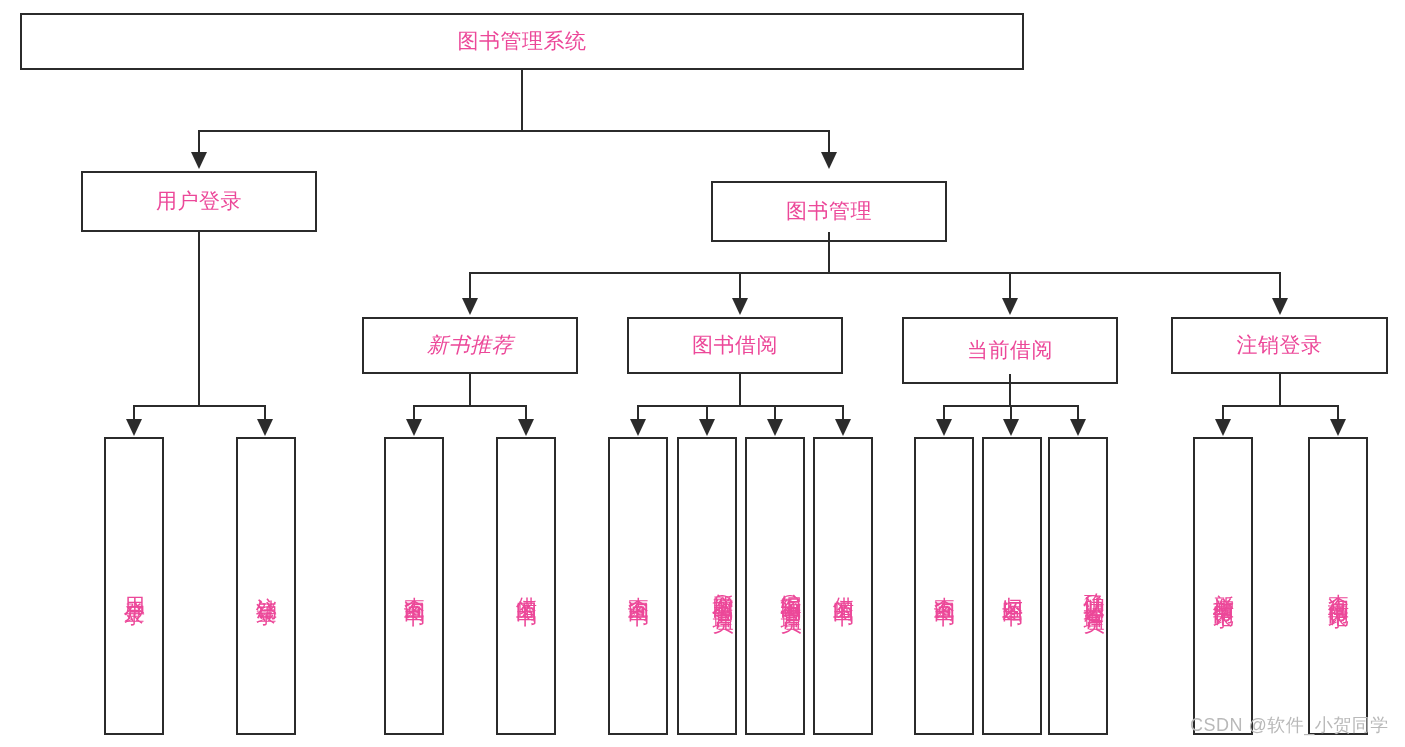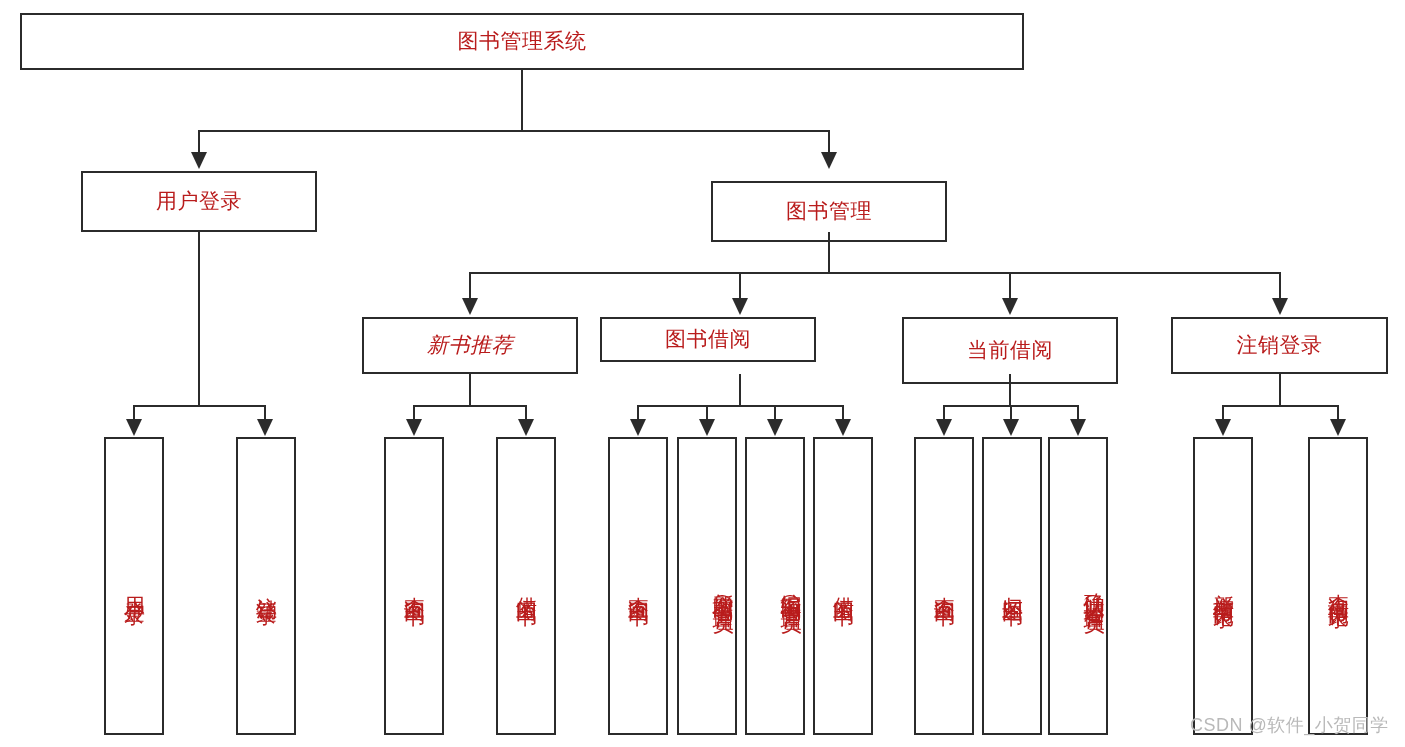--- a/index.html
+++ b/index.html
@@ -20,21 +20,21 @@
 
   
   .node {
     position: absolute;
     box-sizing: border-box;
     border: 2px solid #2b2b2b;
     background: #ffffff;
     display: flex;
     align-items: center;
     justify-content: center;
-    color: #b91c1c;
+    color: #ec4899;
     text-align: center;
     line-height: 1.18;
   }
   .node.horiz {
     font-size: 21px;
     letter-spacing: 0.5px;
   }
   .node.vert {
     writing-mode: vertical-rl;
     text-orientation: upright;
@@ -120,21 +120,21 @@
   <div class="vline" style="left:739px; top:272px; width:2px; height:27px;"></div>
   <div class="arrow" style="left:732px; top:298px;"></div>
   <div class="vline" style="left:1009px; top:272px; width:2px; height:27px;"></div>
   <div class="arrow" style="left:1002px; top:298px;"></div>
   <div class="vline" style="left:1279px; top:272px; width:2px; height:27px;"></div>
   <div class="arrow" style="left:1272px; top:298px;"></div>
 
   <div class="node horiz" style="left:362px; top:317px; width:216px; height:57px;font-style:italic;">
     <span>新书推荐</span>
   </div>
-  <div class="node horiz" style="left:600px; top:317px; width:216px; height:45px;">
+  <div class="node horiz" style="left:627px; top:317px; width:216px; height:57px;">
     <span>图书借阅</span>
   </div>
   <div class="node horiz" style="left:902px; top:317px; width:216px; height:67px;">
     <span>当前借阅</span>
   </div>
   <div class="node horiz" style="left:1171px; top:317px; width:217px; height:57px;">
     <span>注销登录</span>
   </div>
 
   <div class="vline" style="left:469px; top:374px; width:2px; height:31px;"></div>

